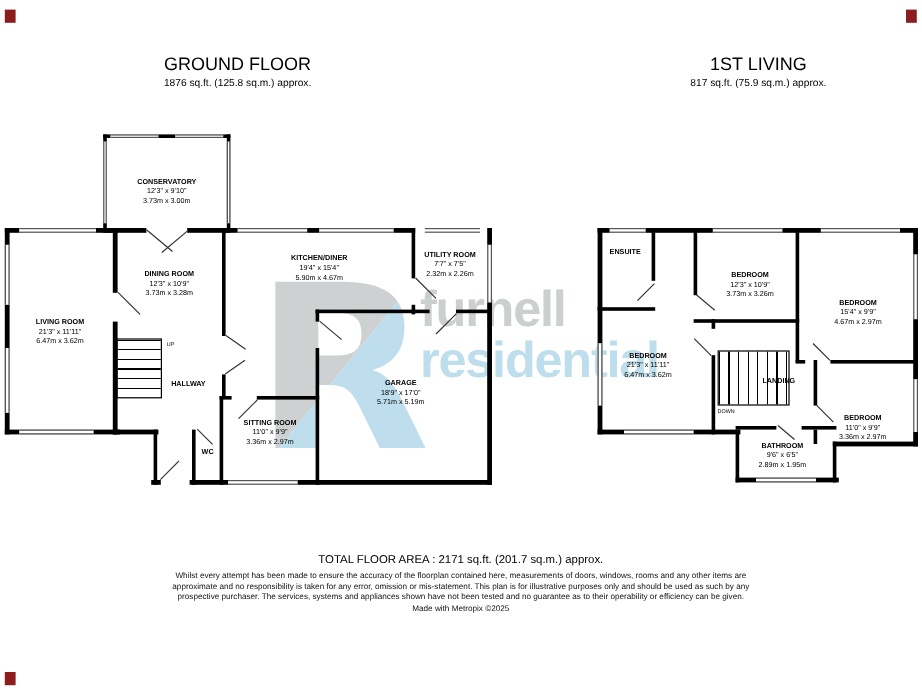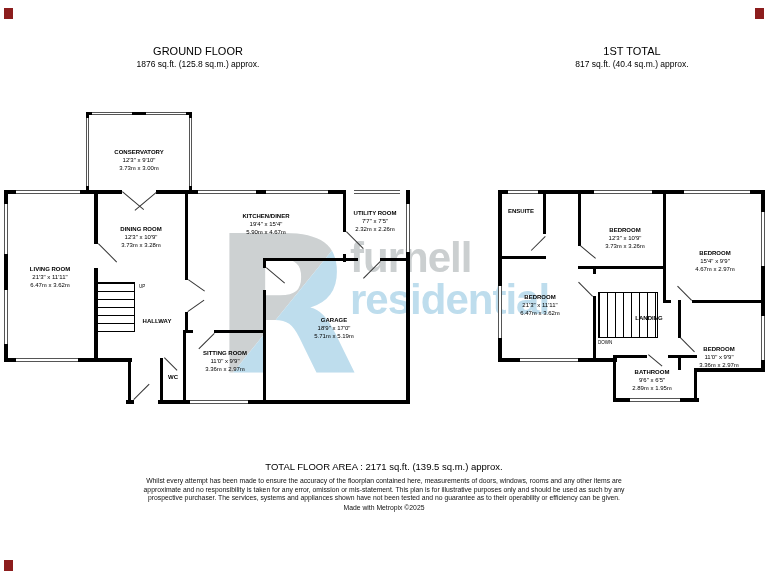--- a/index.html
+++ b/index.html
@@ -11,21 +11,21 @@
   .wv{position:absolute;background:#fff;border-left:1px solid #555;border-right:1px solid #555;box-sizing:border-box;z-index:2}
   .dr{position:absolute;width:1px;background:#333;transform-origin:0 0;z-index:2}
   .stairs{position:absolute;border:1px solid #000;box-sizing:border-box;z-index:2}
   .st-v{background:repeating-linear-gradient(to bottom,#000 0,#000 1px,transparent 1px,transparent 8px)}
   .st-h{background:repeating-linear-gradient(to right,#000 0,#000 1px,transparent 1px,transparent 8px)}
   .rlabel{position:absolute;transform:translateX(-50%);text-align:center;font-size:6px;line-height:1.3;white-space:nowrap;z-index:3}
   .rlabel .rn{display:block;font-weight:bold}
   .rlabel .rd{display:block}
   .tiny{position:absolute;font-size:4.5px;z-index:3}
   .ftitle{position:absolute;width:240px;text-align:center;z-index:3;line-height:1.35}
-  .ftitle .t{display:block;font-size:11px}
+  .ftitle .t{display:block;font-size:15px}
   .ftitle .a{display:block;font-size:8.5px}
   .footer{position:absolute;left:0;width:768px;top:461px;text-align:center;z-index:3}
   .total{font-size:9.5px}
   .disc{width:502px;margin:5px auto 0;font-size:6.8px;line-height:1.28;color:#111}
   .credit{font-size:6.8px;margin-top:1px;color:#111}
   .mark{position:absolute;width:9px;height:11px;z-index:4}
   .wm{position:absolute;z-index:0;font-weight:bold}
   .wm-logo{left:212px;top:218px;width:150px;height:190px}
   .wm-logo span{position:absolute;left:0;top:0;font-size:190px;line-height:0.95;font-family:"DejaVu Sans",sans-serif}
   .wm-g{clip-path:polygon(0 0,100% 0,0 100%)}
@@ -47,22 +47,22 @@
     <span class="wm-b" style="color:#bedded">R</span>
   </div>
   <div class="wm wm-t1" style="color:#cbcfd0">furnell</div>
   <div class="wm wm-t2" style="color:#bedded">residential</div>
 
   <div class="ftitle" style="left:78px;top:44px">
     <span class="t">GROUND FLOOR</span>
     <span class="a">1876 sq.ft. (125.8 sq.m.) approx.</span>
   </div>
   <div class="ftitle" style="left:512px;top:44px">
-    <span class="t">1ST TOTAL</span>
-    <span class="a">817 sq.ft. (40.4 sq.m.) approx.</span>
+    <span class="t">1ST LIVING</span>
+    <span class="a">817 sq.ft. (75.9 sq.m.) approx.</span>
   </div>
 
   <div class="plan">
 
     <div class="w" style="left:4px;top:190px;width:94px;height:4px"></div>
     <div class="w" style="left:4px;top:190px;width:4px;height:172px"></div>
     <div class="w" style="left:4px;top:358px;width:96px;height:4px"></div>
     <div class="w" style="left:94px;top:190px;width:4px;height:54px"></div>
     <div class="w" style="left:94px;top:268px;width:4px;height:94px"></div>
     <div class="w" style="left:86px;top:112px;width:3px;height:80px"></div>
@@ -231,18 +231,18 @@
     </div>
     <div class="rlabel" style="left:652px;top:369px">
       <span class="rn">BATHROOM</span>
       <span class="rd">9'6" x 6'5"</span>
       <span class="rd">2.89m x 1.95m</span>
     </div>
     <div class="tiny" style="left:598px;top:340px">DOWN</div>
   </div>
 
   <div class="footer">
-    <div class="total">TOTAL FLOOR AREA : 2171 sq.ft. (139.5 sq.m.) approx.</div>
+    <div class="total">TOTAL FLOOR AREA : 2171 sq.ft. (201.7 sq.m.) approx.</div>
     <div class="disc">Whilst every attempt has been made to ensure the accuracy of the floorplan contained here, measurements of doors, windows, rooms and any other items are approximate and no responsibility is taken for any error, omission or mis-statement. This plan is for illustrative purposes only and should be used as such by any prospective purchaser. The services, systems and appliances shown have not been tested and no guarantee as to their operability or efficiency can be given.</div>
     <div class="credit">Made with Metropix ©2025</div>
   </div>
 
 </div>
 
 </body></html>

